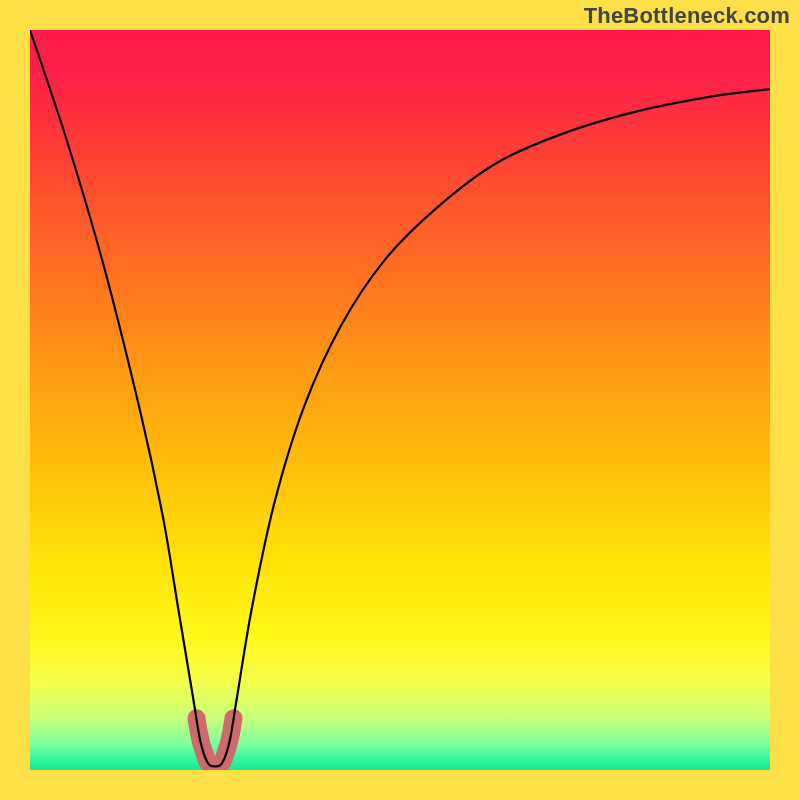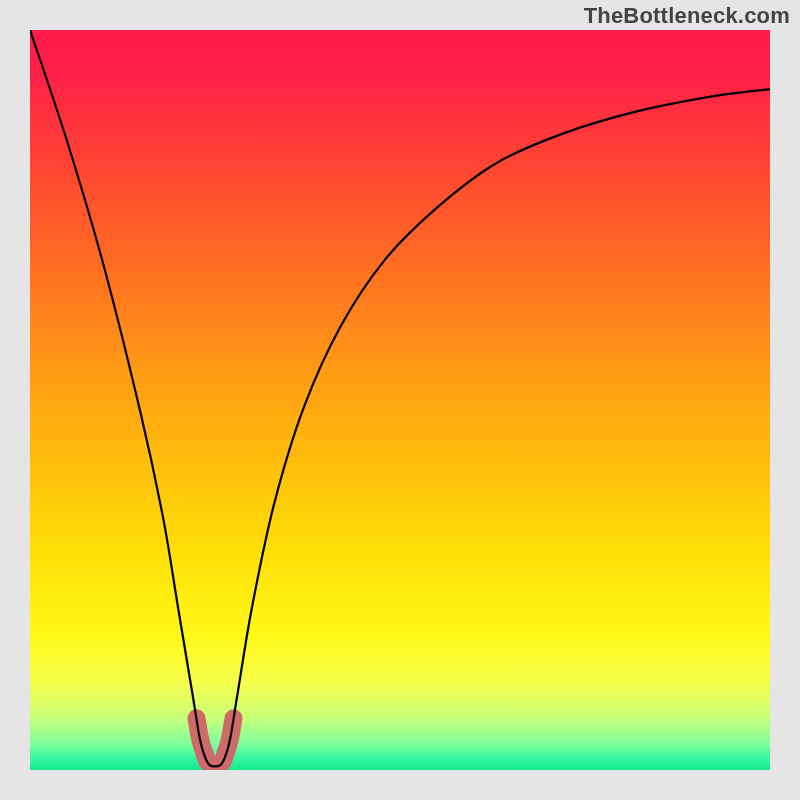--- a/index.html
+++ b/index.html
@@ -8,21 +8,21 @@
     width: 800px;
     height: 800px;
     overflow: hidden;
     background: #000;
     font-family: Arial, Helvetica, sans-serif;
   }
   .frame {
     position: relative;
     width: 800px;
     height: 800px;
-    background: #e5e5e5;
+    background: #fde047;
   }
   .watermark {
     position: absolute;
     top: 3px;
     right: 10px;
     color: #444;
     font-size: 22px;
     font-weight: 600;
     letter-spacing: 0.2px;
     user-select: none;

